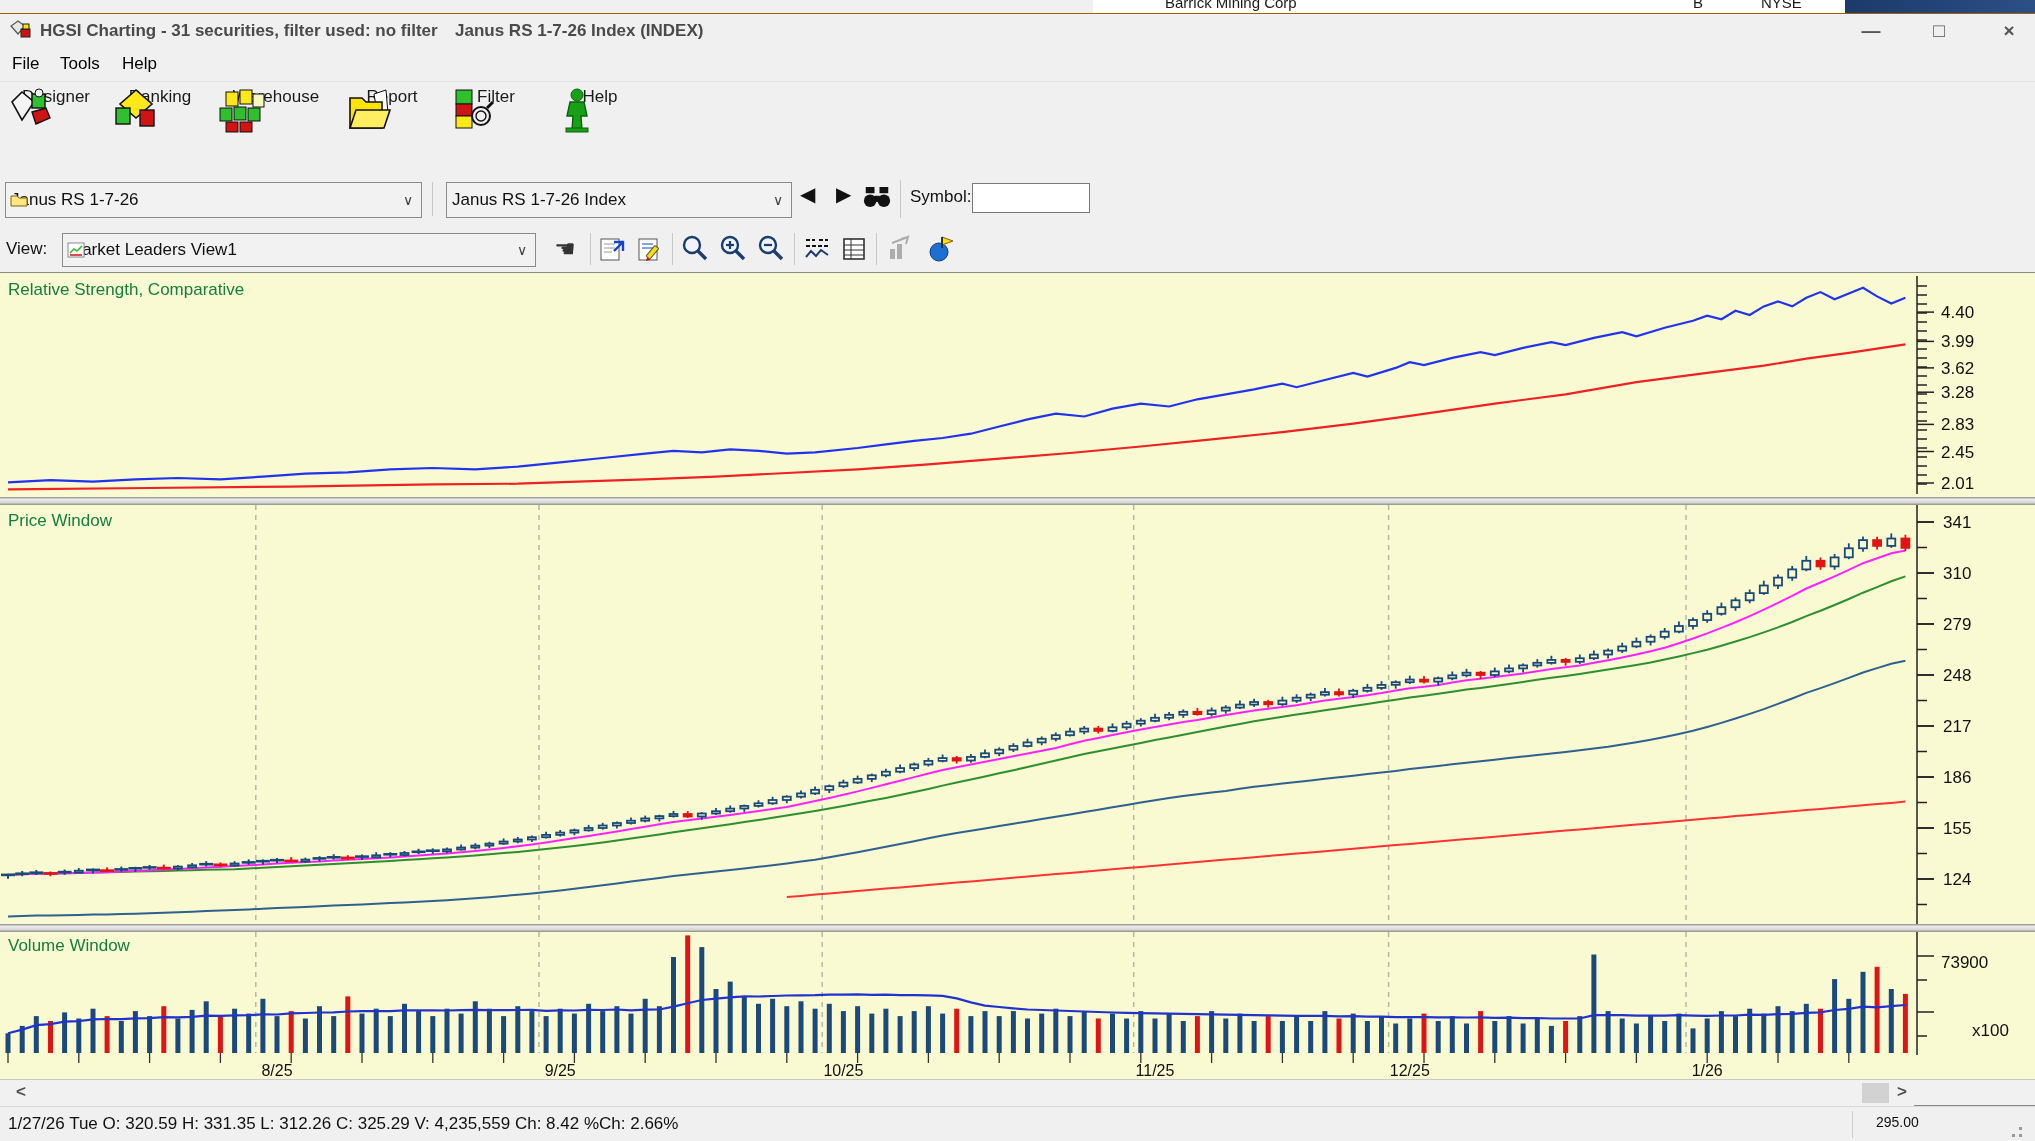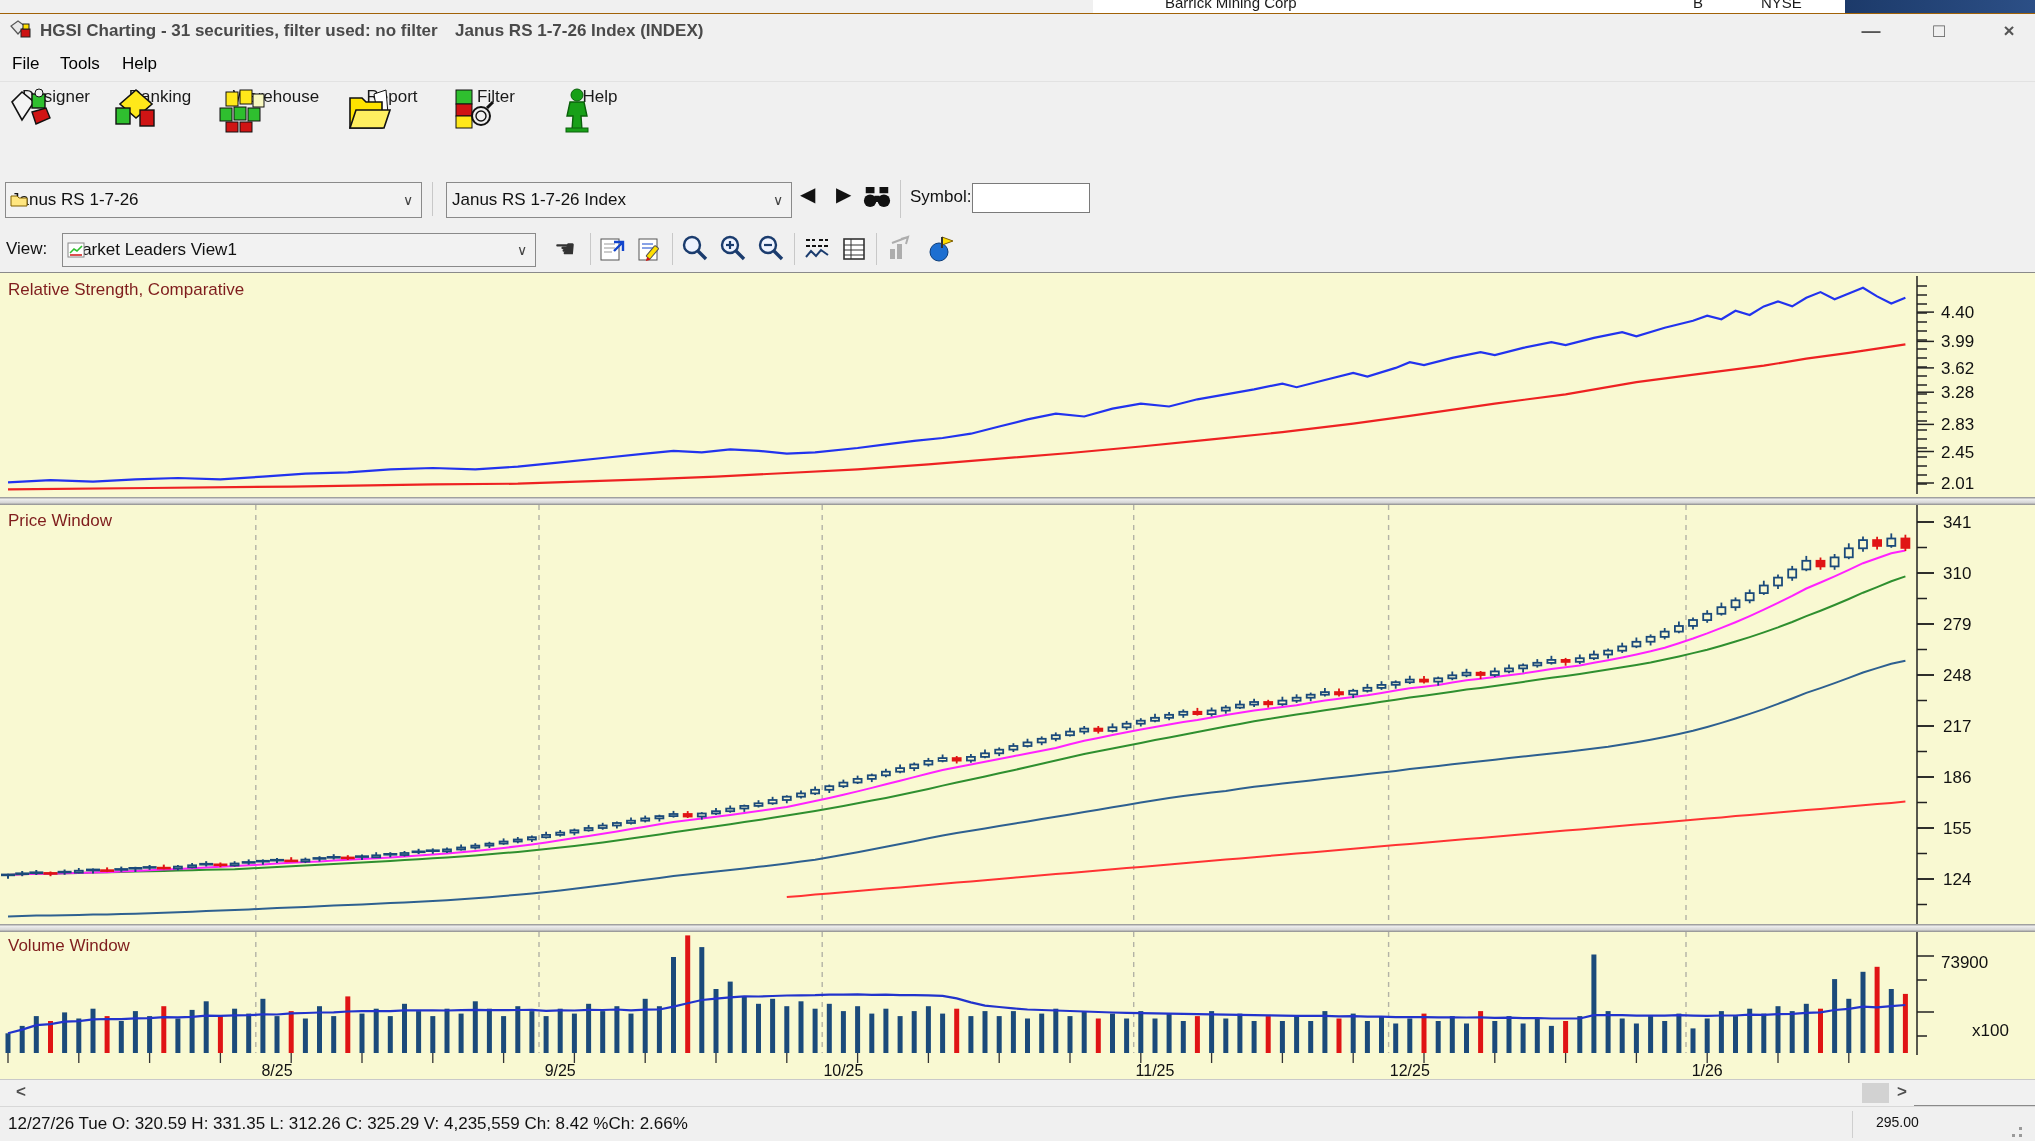--- a/index.html
+++ b/index.html
@@ -33,21 +33,21 @@
   .combo{position:absolute;background:#f2f2f2;border:1px solid #8a8a8a;display:flex;align-items:center;font-size:17px;color:#111;}
   .combo .txt{flex:1;padding-left:5px;white-space:nowrap;overflow:hidden;}
   .combo .chev{width:26px;text-align:center;color:#444;font-size:14px;}
   .vsep{position:absolute;width:1px;background:#c8c8c8;}
   .navarrow{position:absolute;font-size:20px;color:#111;top:10px;}
   .mini-icon{position:absolute;top:4px;width:34px;height:34px;display:flex;align-items:center;justify-content:center;}
   .lblt{position:absolute;font-size:17px;color:#111;}
   input.sym{position:absolute;border:1px solid #7a7a7a;background:#fff;font-size:16px;padding:0 4px;}
   
   #chartbg{top:272px;height:807px;background:#f9f9d2;border-top:1px solid #8a8a8a;}
-  .panel-title{position:absolute;left:8px;font-size:17px;color:#7f1d1d;z-index:5;}
+  .panel-title{position:absolute;left:8px;font-size:17px;color:#15803d;z-index:5;}
   .splitter{position:absolute;left:0;width:2035px;height:8px;
             background:linear-gradient(#8c8c8c,#ececec 30%,#d6d6d6 70%,#8c8c8c);z-index:4;}
   svg{position:absolute;left:0;display:block;}
   svg text{font-family:"Liberation Sans",sans-serif;}
   .tl{font-size:17px;fill:#111;}
   .ml{font-size:16px;fill:#111;text-anchor:middle;}
   .ax{stroke:#222;stroke-width:1.5;}
   
   #hscroll{top:1079px;height:27px;background:#f1f1f1;border-top:1px solid #c9c9c9;}
   #hscroll .arrow{position:absolute;top:2px;font-size:17px;font-weight:bold;color:#505050;}
@@ -820,17 +820,17 @@
   </svg>
 
 <div class="row" id="hscroll">
   <span class="arrow" style="left:16px">&lt;</span>
   <div class="thumb"></div>
   <span class="arrow" style="left:1897px">&gt;</span>
   <div class="daily-btn">Daily</div>
 </div>
 
 <div class="row" id="statusbar">
-  <span class="left">12/27/26 Tue O: 320.59 H: 331.35 L: 312.26 C: 325.29 V: 4,235,559 Ch: 8.42 %Ch: 2.66%</span>
+  <span class="left">1/27/26 Tue O: 320.59 H: 331.35 L: 312.26 C: 325.29 V: 4,235,559 Ch: 8.42 %Ch: 2.66%</span>
   <div class="sep"></div>
   <span class="right">295.00</span>
   <div class="grip"></div>
 </div>
 
 </body></html>

